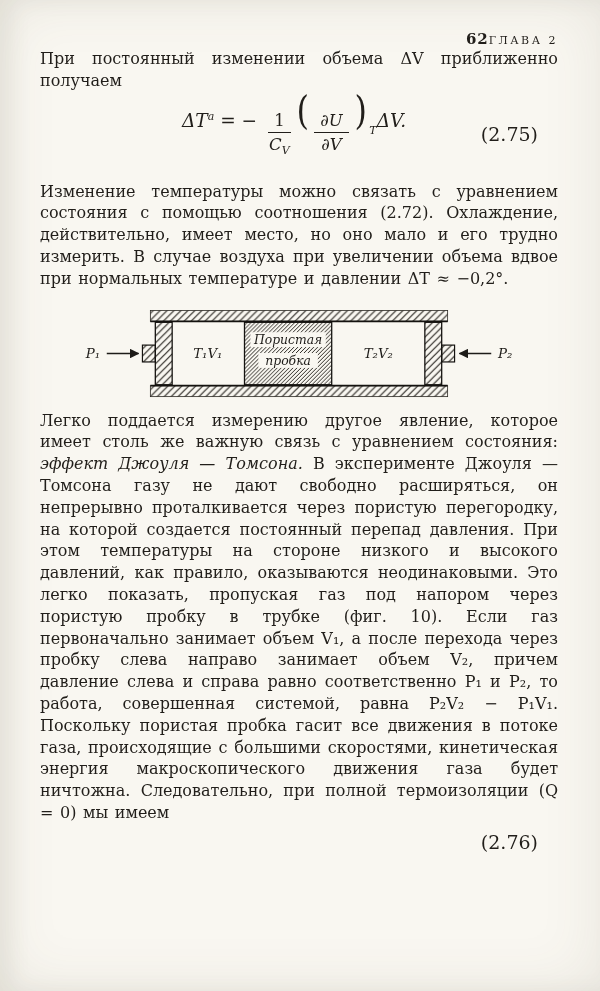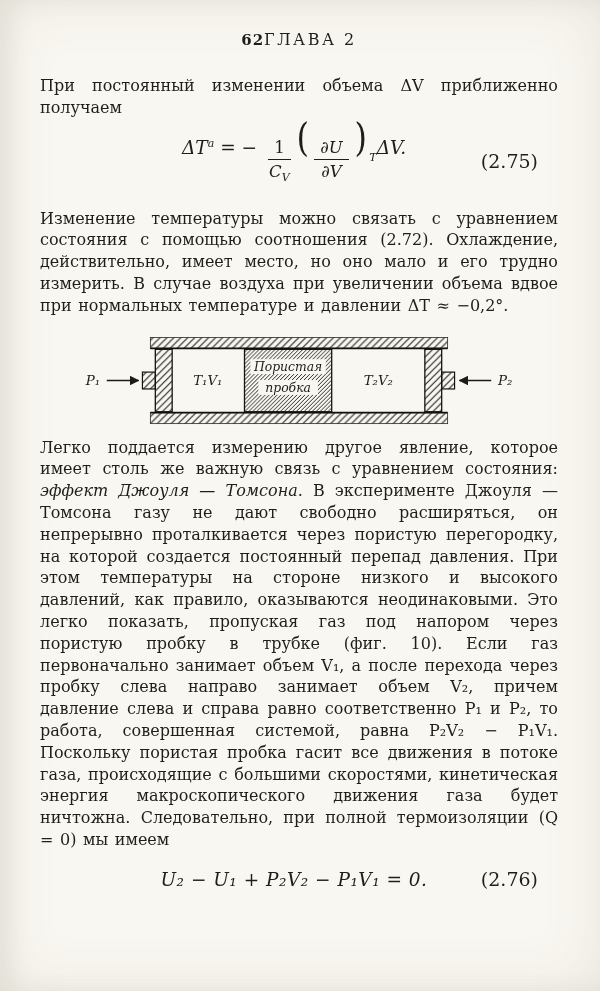--- a/index.html
+++ b/index.html
@@ -5,23 +5,23 @@
   * { box-sizing: border-box; }
   html, body { margin: 0; padding: 0; background: #d8d5cc; }
   .page {
     width: 600px; height: 991px; margin: 0 auto;
     background: #f9f7f1; color: #211e1a;
     font-family: "DejaVu Serif", "DejaVu Sans", serif;
     padding: 30px 42px 20px 40px;
     position: relative; overflow: hidden;
     box-shadow: inset 0 0 60px rgba(90,80,60,0.10), inset 12px 0 20px rgba(90,80,60,0.07);
   }
-  .page-header { display: flex; justify-content: center; align-items: baseline; margin-bottom: 26px; }
+  .page-header { display: flex; justify-content: flex-end; align-items: baseline; }
   .page-number { font-size: 15px; font-weight: bold; letter-spacing: 1px; }
-  .chapter { font-size: 16px; letter-spacing: 2.5px; }
+  .chapter { font-size: 11px; letter-spacing: 2.5px; }
 
   p.body-text {
     font-size: 16px; line-height: 21.8px; text-align: justify;
     margin: 0 0 6px; word-spacing: 1.5px; hyphens: auto;
   }
   .em { font-style: italic; }
 
   
   .eq-row { position: relative; text-align: center; margin: 18px 10px 22px 0; }
   .eq { display: inline-flex; font-size: 18.5px; }
@@ -116,17 +116,16 @@
       <text x="12" y="52" font-size="13.5" text-anchor="middle">P₁</text>
       <line x1="26" y1="47.5" x2="58" y2="47.5" stroke="#1d1b18" stroke-width="1.4" marker-end="url(#arr)"></line>
       <line x1="414" y1="47.5" x2="382" y2="47.5" stroke="#1d1b18" stroke-width="1.4" marker-end="url(#arr)"></line>
       <text x="428" y="52" font-size="13.5" text-anchor="middle">P₂</text>
     </svg>
   </figure>
 
   <p class="body-text"><span>Легко поддается измерению другое явление, которое имеет столь же важную связь с уравнением состояния: </span><span class="em">эффект Джоуля — Томсона.</span><span> В эксперименте Джоуля — Томсона газу не дают свободно расширяться, он непрерывно проталкивается через пористую перегородку, на которой создается постоянный перепад давления. При этом температуры на стороне низкого и высокого давлений, как правило, оказываются неодинаковыми. Это легко показать, пропуская газ под напором через пористую пробку в трубке (фиг. 10). Если газ первоначально занимает объем V₁, а после перехода через пробку слева направо занимает объем V₂, причем давление слева и справа равно соответственно P₁ и P₂, то работа, совершенная системой, равна P₂V₂ − P₁V₁. Поскольку пористая пробка гасит все движения в потоке газа, происходящие с большими скоростями, кинетическая энергия макроскопического движения газа будет ничтожна. Следовательно, при полной термоизоляции (Q = 0) мы имеем</span></p>
 
   <div class="eq-row">
-    <span class="eq276-body v">U₂ − U₁ + P₂V₂ − P₁V₁ = 0.</span>
     <span class="eq-num">(2.76)</span>
   </div>
 
 </div>
 
 </body></html>

